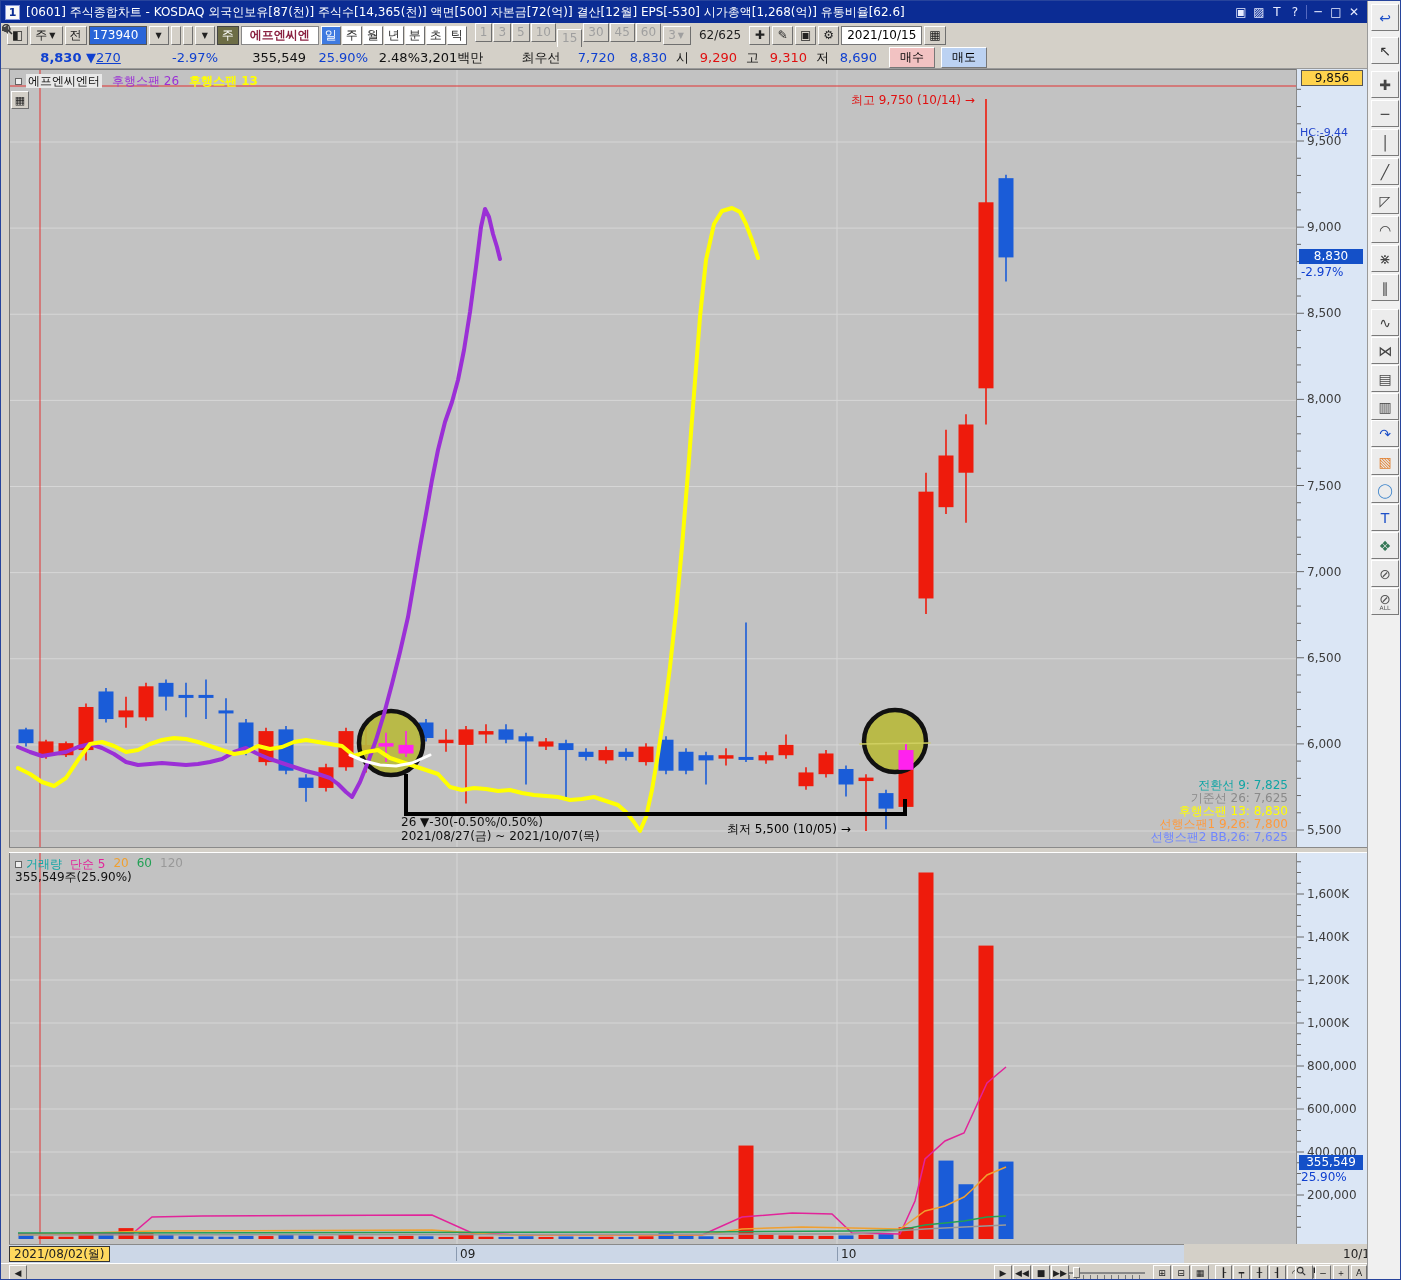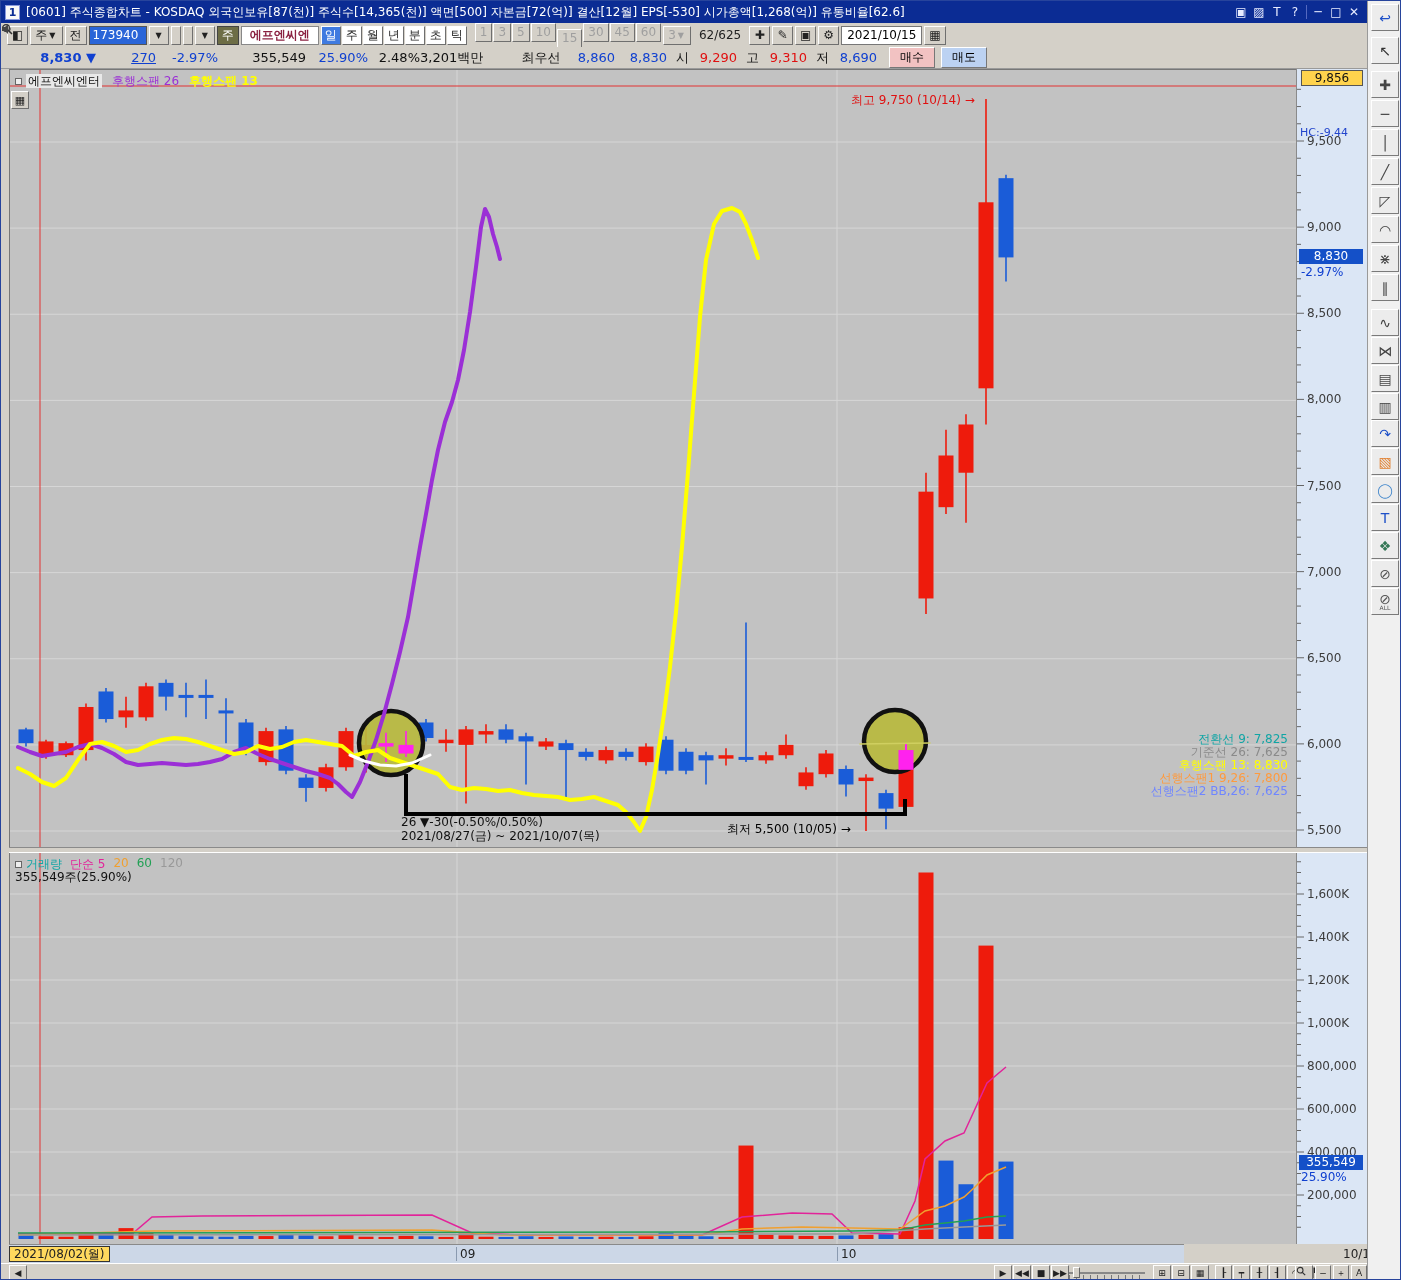--- a/index.html
+++ b/index.html
@@ -40,21 +40,21 @@
   .tag-y{position:absolute;left:4px;width:62px;background:#ffd34d;border:1px solid #555;color:#111;font-size:12px;text-align:center;height:16px;line-height:14px;}
   .tag-b{position:absolute;left:2px;width:64px;background:#1450c8;color:#fff;font-size:12px;text-align:center;height:15px;line-height:15px;}
   .pct-b{position:absolute;left:4px;color:#1040d0;font-size:12px;}
   #hc-label{position:absolute;left:3px;top:19px;color:#2244cc;font-size:11px;margin-top:38px;}
   
   .anno{position:absolute;font-size:12px;white-space:nowrap;}
   #pane-title{position:absolute;left:14px;top:72px;font-size:12px;display:flex;gap:10px;align-items:center;}
   #pane-title .sq, #vol-title .sq{width:7px;height:7px;border:1px solid #666;background:#eee;display:inline-block;margin-right:4px;}
   #stock-label{background:#e9e9e9;padding:0 2px;color:#111;}
   #grid-btn{position:absolute;left:10px;top:90px;width:18px;height:18px;font-size:11px;display:flex;align-items:center;justify-content:center;}
-  #legend{position:absolute;right:112px;top:732px;text-align:right;font-size:12px;line-height:13px;}
+  #legend{position:absolute;right:112px;top:778px;text-align:right;font-size:12px;line-height:13px;}
   #vol-title{position:absolute;left:14px;top:855px;font-size:12px;display:flex;gap:8px;align-items:center;}
   #vol-value{position:absolute;left:14px;top:868px;font-size:12px;color:#111;}
   #vol-close{position:absolute;left:1345px;top:854px;width:13px;height:13px;font-size:8px;line-height:10px;text-align:center;padding:0;}
   
   #date-axis{position:absolute;left:8px;top:1243px;width:1175px;height:19px;background:#ccd7e7;border-top:1px solid #8a8a8a;font-size:12px;color:#222;}
   #start-tag{position:absolute;left:0;top:1px;background:#ffd95e;border:1px solid #333;padding:0 4px;height:16px;line-height:15px;}
   
   #scrollrow{position:absolute;left:0;top:1262px;width:1366px;height:18px;background:#d4d0c8;border-top:1px solid #fff;}
   .mini{position:absolute;height:16px;top:1px;font-size:9px;line-height:13px;text-align:center;padding:0;}
   #slider-track{position:absolute;left:1068px;top:8px;width:76px;height:2px;background:#888;}
@@ -144,28 +144,28 @@
         <button class="b3" style="width: 21px;">⚙</button>
       </span>
     <span id="date-box">
         <span>2021/10/15</span>
       </span>
     <button class="b3">▦</button>
   </div>
 
   <div id="inforow">
     <span class="blue" style="width:95px;text-align:right;font-weight:bold;"><span>8,830</span> <span>▼</span></span>
-    <span class="blue" style="width:60px;text-align:right;text-decoration:underline;">270</span>
+    <span class="blue" style="width:60px;text-align:left;text-decoration:underline;">270</span>
     <span class="blue" style="width:62px;text-align:right;">-2.97%</span>
     <span class="blk" style="width:88px;text-align:right;">355,549</span>
     <span class="blue" style="width:62px;text-align:right;">25.90%</span>
     <span class="blk" style="width:52px;text-align:right;">2.48%</span>
     <span class="blk" style="width:95px;text-align:left;">3,201백만</span>
     <span class="blk" style="width:52px;text-align:center;">최우선</span>
-    <span class="blue" style="width:48px;text-align:right;">8,860</span>
+    <span class="blue" style="width:48px;text-align:right;">7,720</span>
     <span class="blue" style="width:52px;text-align:right;">8,830</span>
     <span class="blk" style="width:22px;text-align:right;">시</span>
     <span class="red" style="width:48px;text-align:right;">9,290</span>
     <span class="blk" style="width:22px;text-align:right;">고</span>
     <span class="red" style="width:48px;text-align:right;">9,310</span>
     <span class="blk" style="width:22px;text-align:right;">저</span>
     <span class="blue" style="width:48px;text-align:right;">8,690</span>
     <button id="buy-btn" style="margin-left:12px;">매수</button>
     <button id="sell-btn" style="margin-left:6px;">매도</button>
   </div>

